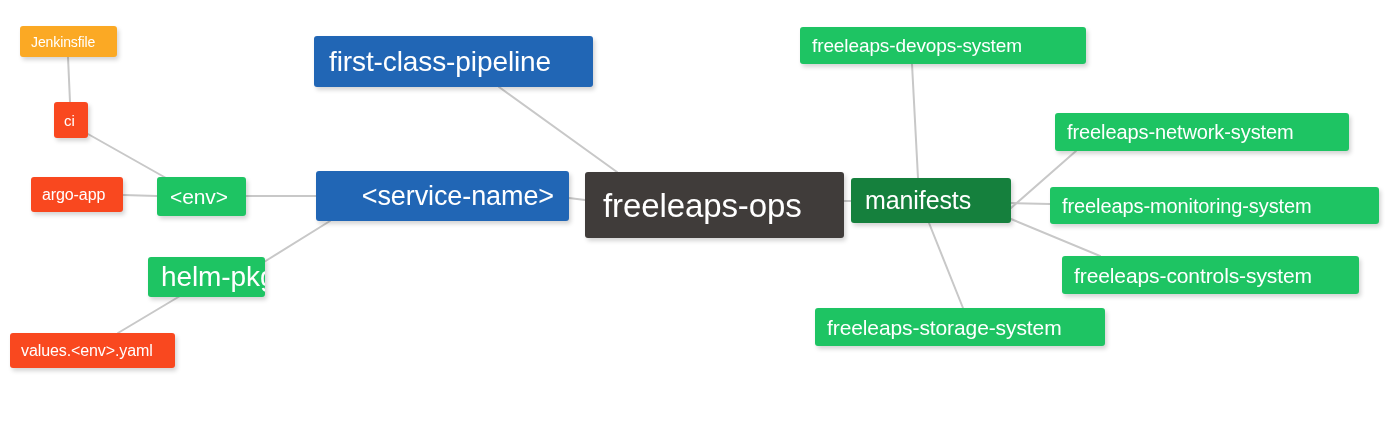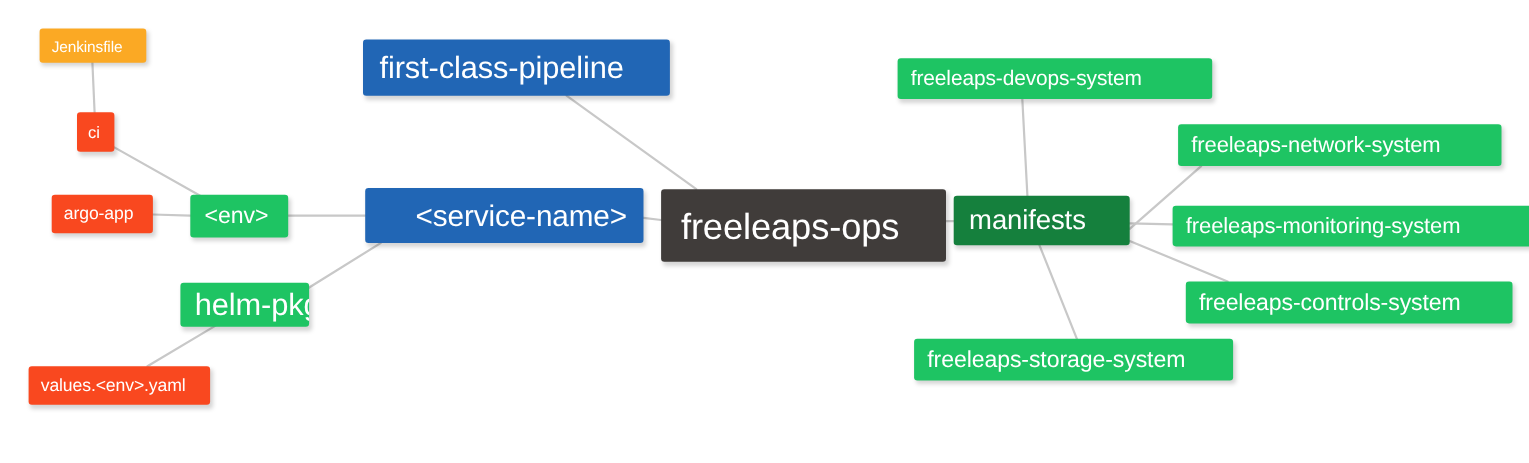--- a/index.html
+++ b/index.html
@@ -11,21 +11,21 @@
   body {
     width: 1390px;
     height: 421px;
     position: relative;
     overflow: hidden;
     font-family: "Liberation Sans", sans-serif;
     -webkit-font-smoothing: antialiased;
   }
   #mindmap-root {
     position: absolute;
-    left: 16px; top: 0;
+    left: 0; top: 0;
     width: 1364px;
     height: 421px;
   }
   #edge-layer {
     position: absolute;
     left: 0; top: 0;
     width: 1390px;
     height: 421px;
     pointer-events: none;
   }
@@ -96,21 +96,21 @@
       </div>
       <div class="node" style="left: 316px; top: 171px; width: 253px; height: 50px; background: rgb(33, 102, 181); padding-left: 15px; padding-right: 15px; font-size: 27px; text-align: right;">
         <span class="node-label">&lt;service-name&gt;</span>
       </div>
       <div class="node" style="left: 585px; top: 172px; width: 259px; height: 66px; background: rgb(64, 60, 58); padding-left: 18px; padding-right: 36px; font-size: 33px;">
         <span class="node-label">freeleaps-ops</span>
       </div>
       <div class="node" style="left: 851px; top: 178px; width: 160px; height: 45px; background: #15803d; padding-left: 14px; padding-right: 7px; font-size: 25px;">
         <span class="node-label">manifests</span>
       </div>
-      <div class="node" style="left: 800px; top: 27px; width: 286px; height: 37px; background: rgb(30, 196, 99); padding-left: 12px; padding-right: 12px; font-size: 19px; margin-top: 26px;">
+      <div class="node" style="left: 800px; top: 27px; width: 286px; height: 37px; background: rgb(30, 196, 99); padding-left: 12px; padding-right: 12px; font-size: 19px;">
         <span class="node-label">freeleaps-devops-system</span>
       </div>
       <div class="node" style="left: 1055px; top: 113px; width: 294px; height: 38px; background: rgb(30, 196, 99); padding-left: 12px; padding-right: 12px; font-size: 20px; justify-content: flex-end;">
         <span class="node-label">freeleaps-network-system</span>
       </div>
       <div class="node" style="left: 1050px; top: 187px; width: 329px; height: 37px; background: rgb(30, 196, 99); padding-left: 12px; padding-right: 12px; font-size: 20px;">
         <span class="node-label">freeleaps-monitoring-system</span>
       </div>
       <div class="node" style="left: 1062px; top: 256px; width: 297px; height: 38px; background: rgb(30, 196, 99); padding-left: 12px; padding-right: 12px; font-size: 21px;">
         <span class="node-label">freeleaps-controls-system</span>

